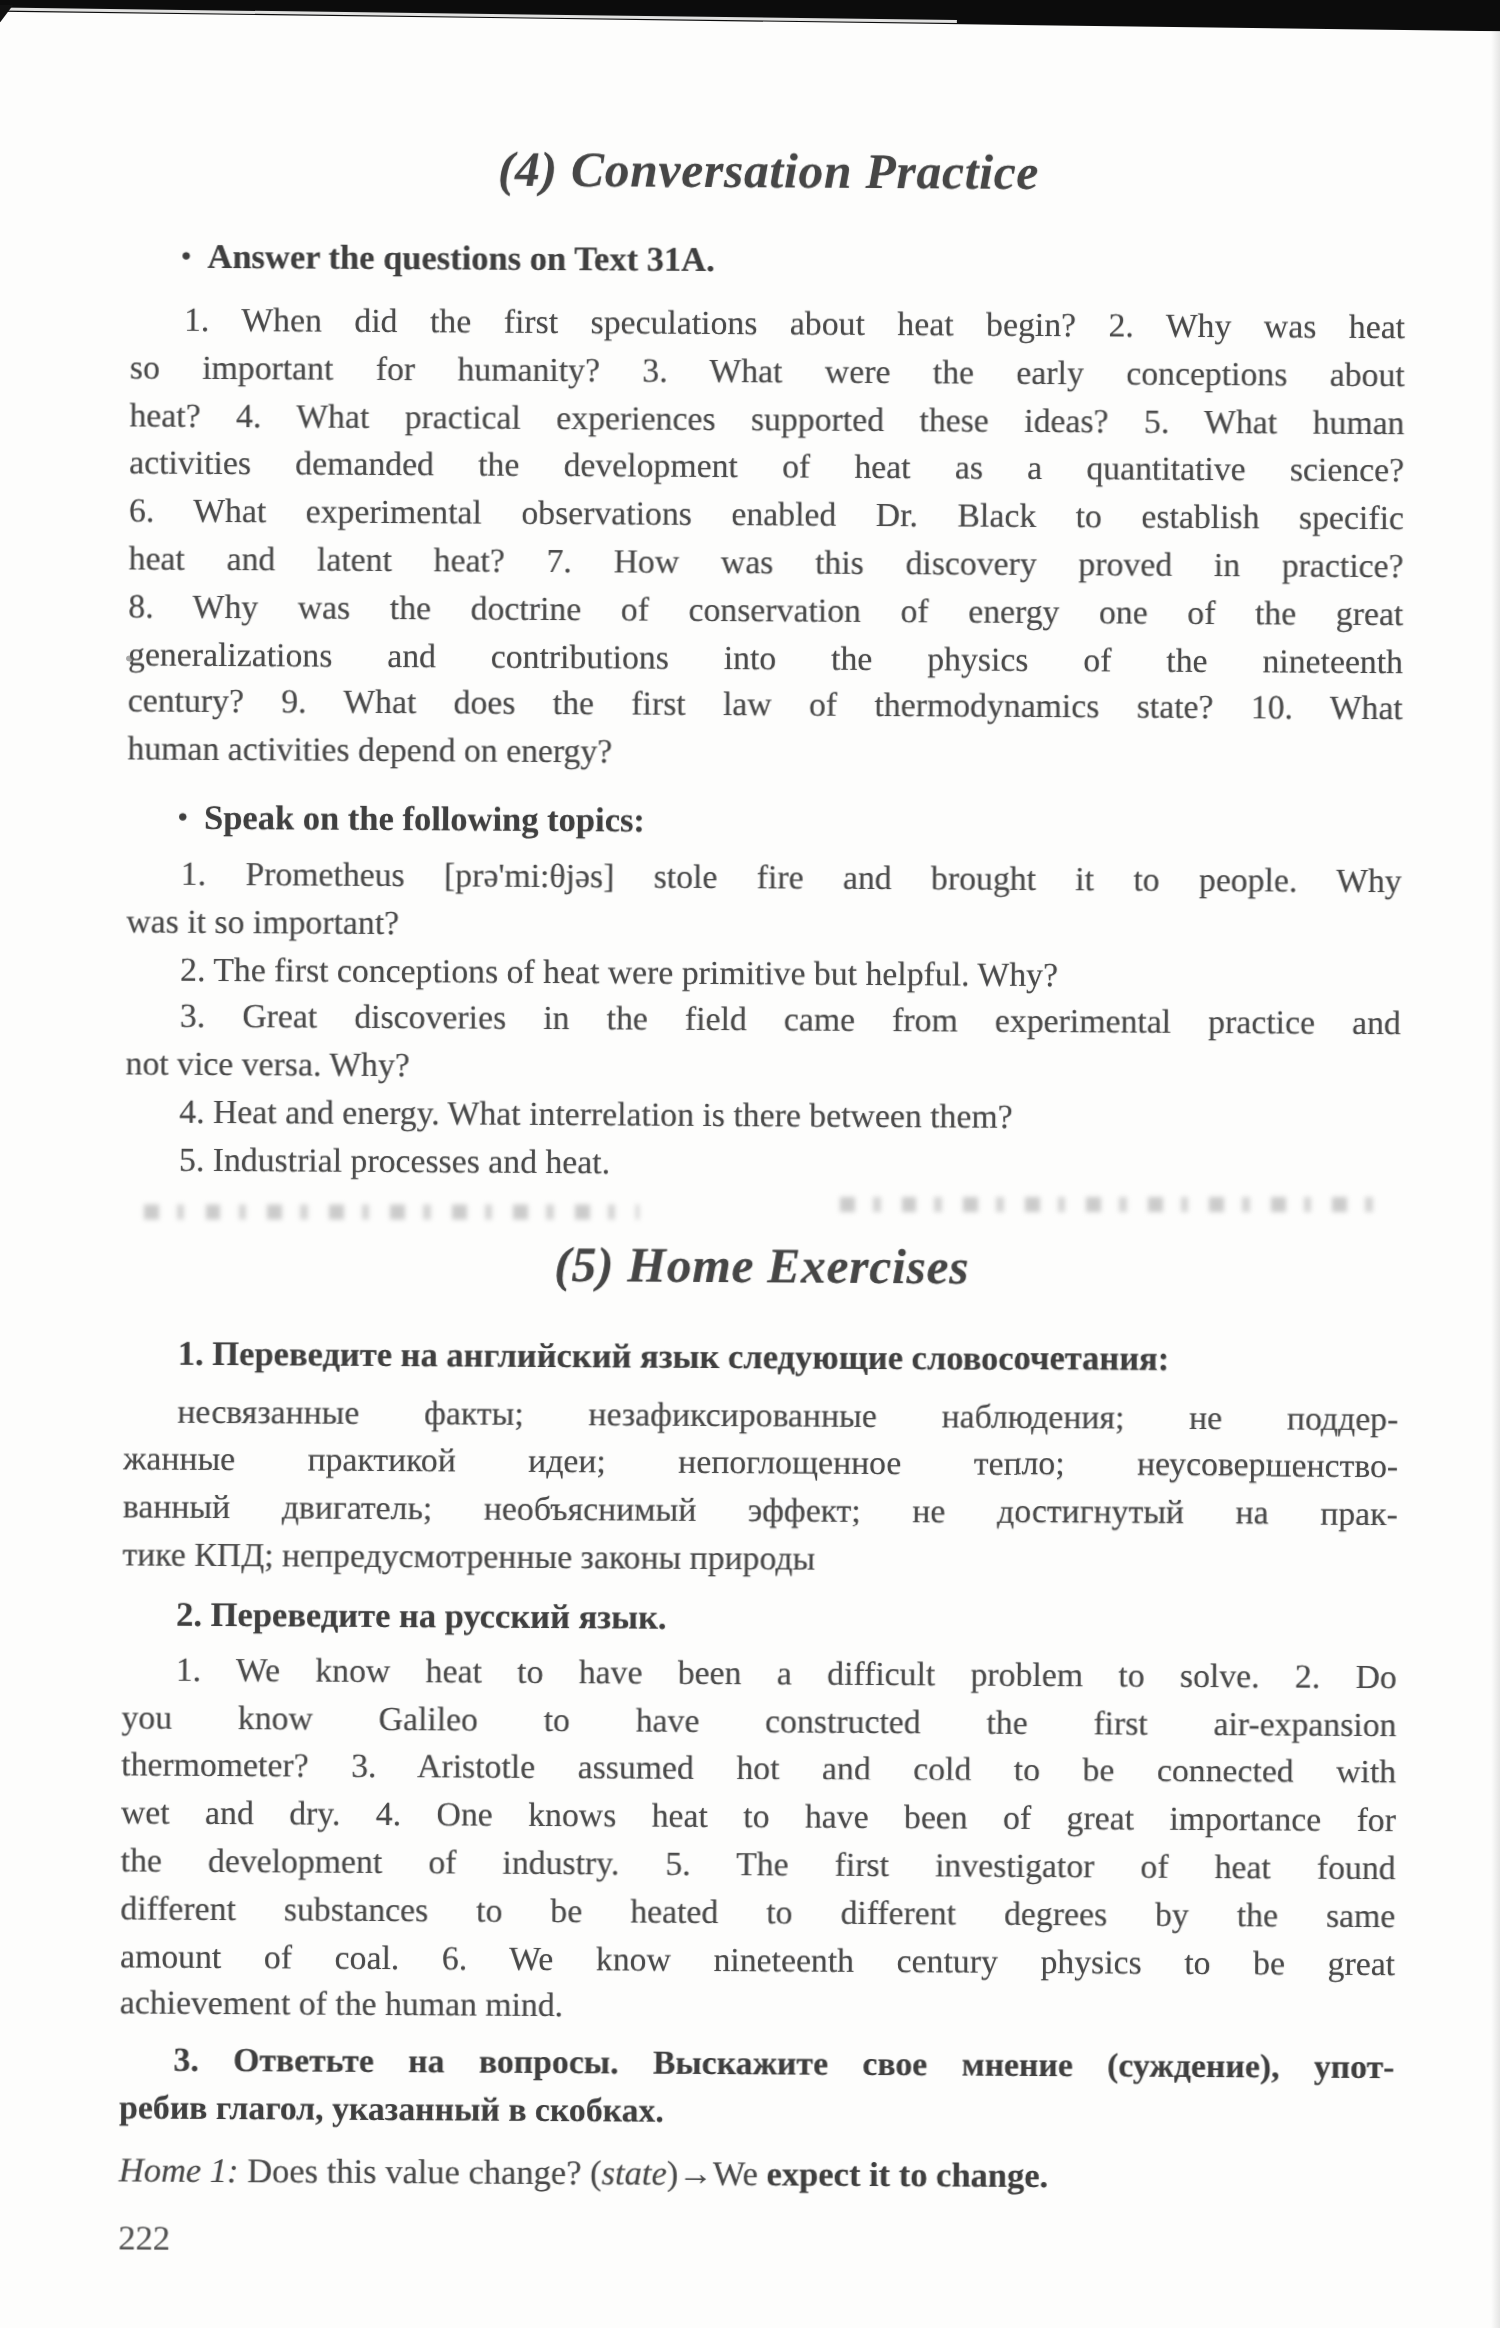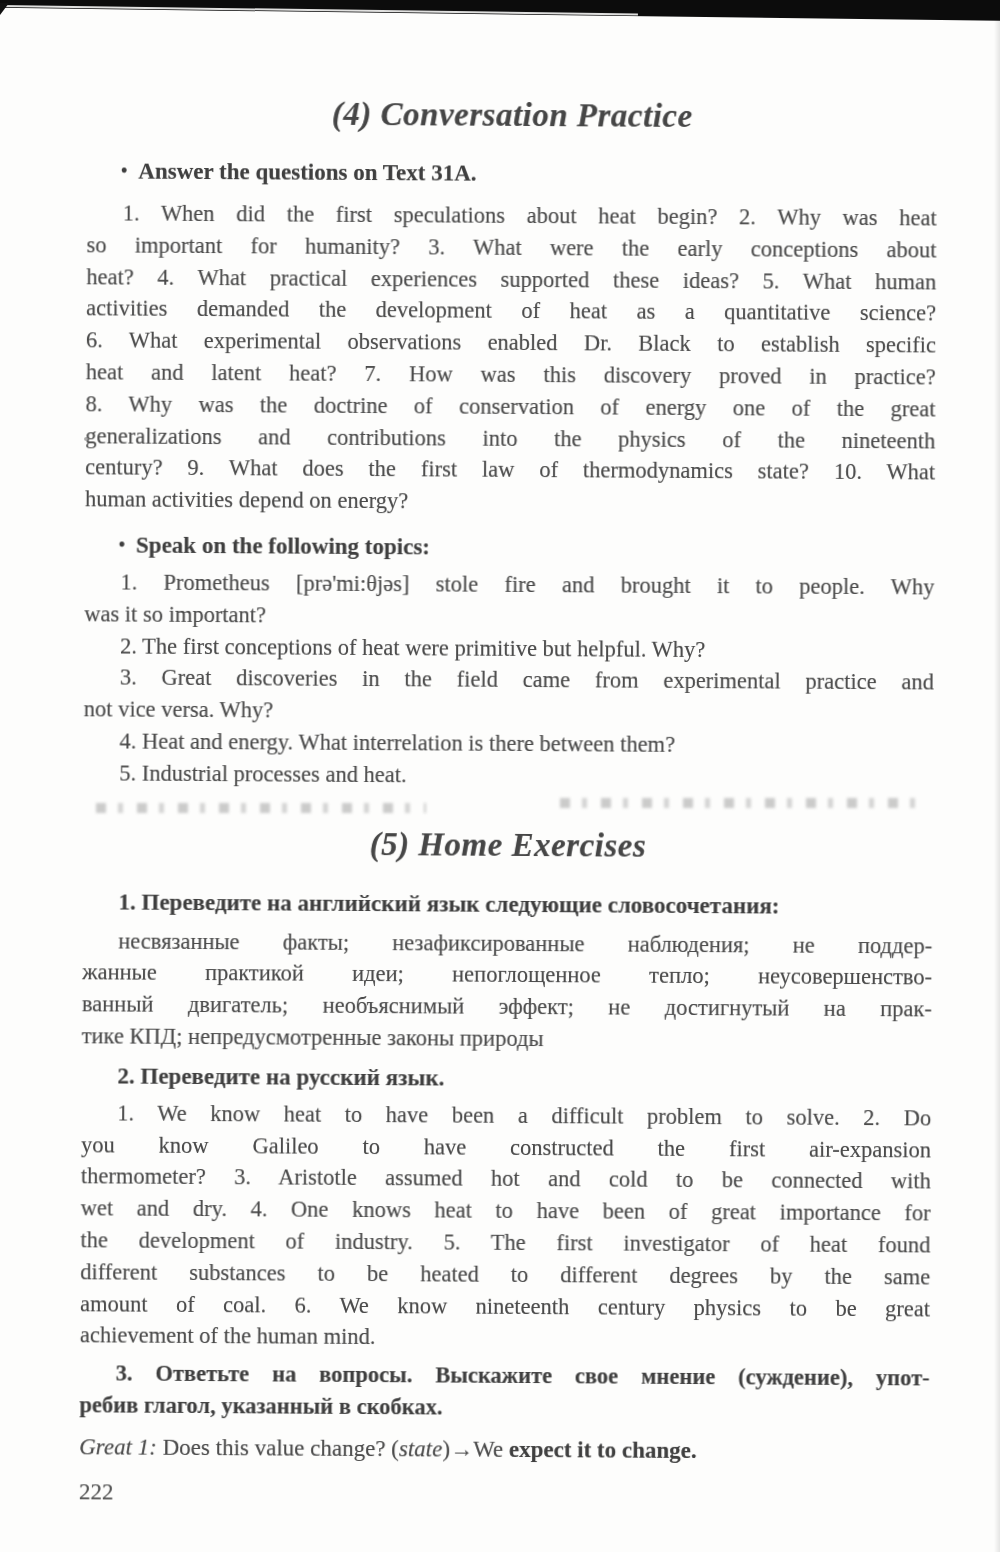--- a/index.html
+++ b/index.html
@@ -175,21 +175,21 @@
         <div class="tline">amount of coal. 6. We know nineteenth century physics to be great</div>
         <div class="tline">achievement of the human mind.</div>
       </div>
 
     <div class="ex-heading multi p-indent">
         <div class="tline">3. Ответьте на вопросы. Выскажите свое мнение (суждение), упот-</div>
         <div class="tline">ребив глагол, указанный в скобках.</div>
       </div>
 
     <div class="model-line">
-      <span class="it">Great 1:</span><span> Does this value change? (</span><span class="it">state</span><span>)→We </span><span class="b">expect it to change.</span>
+      <span class="it">Home 1:</span><span> Does this value change? (</span><span class="it">state</span><span>)→We </span><span class="b">expect it to change.</span>
     </div>
 
     <div class="page-number">222</div>
 
   </div>
 
   <div class="ghost g1"></div>
   <div class="ghost g2"></div>
   <div class="speck"></div>
 

